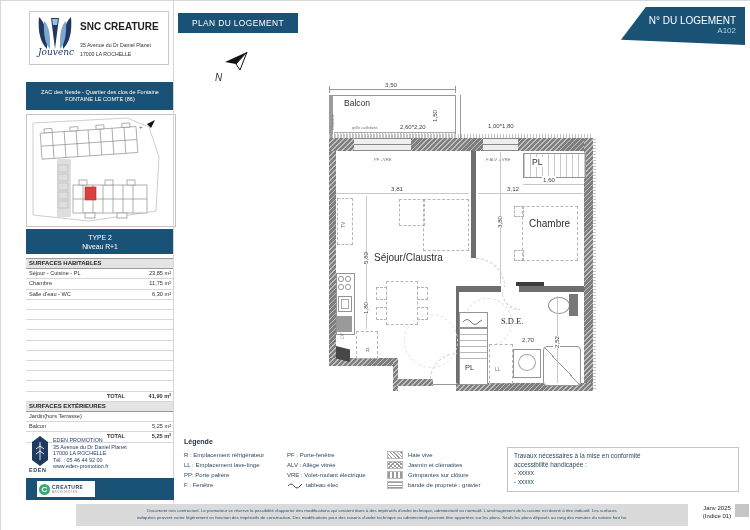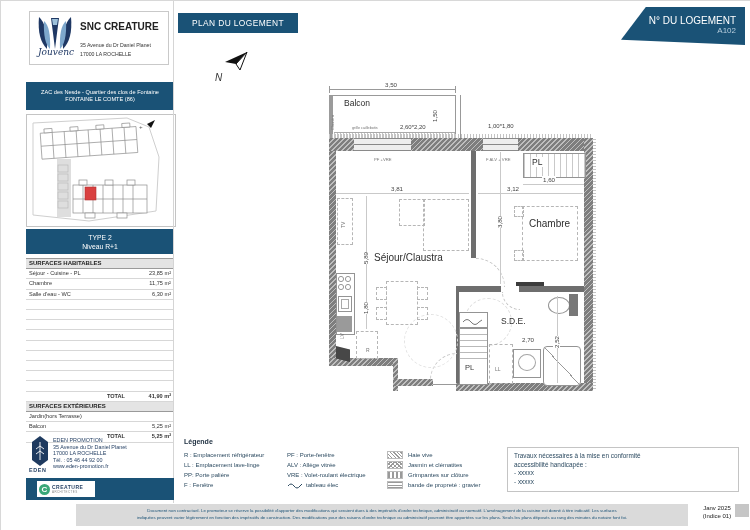--- a/index.html
+++ b/index.html
@@ -324,21 +324,21 @@
     <div class="thin" style="left:10px;top:117px;width:133px;height:1px;background:#c9c9c9;"></div>
     <div class="thin" style="left:152px;top:117px;width:105px;height:1px;background:#c9c9c9;"></div>
     <div class="thin" style="left:40px;top:120px;width:1px;height:133px;background:#c9c9c9;"></div>
     <div class="thin" style="left:174px;top:76px;width:1px;height:132px;background:#c9c9c9;"></div>
     <div class="thin" style="left:197px;top:108px;width:61px;height:1px;background:#c9c9c9;"></div>
     <div class="thin" style="left:231px;top:220px;width:1px;height:87px;background:#c9c9c9;"></div>
 
     <div class="lbl room-s" style="left:18px;top:22px;">Balcon</div>
     <div class="lbl room" style="left:48px;top:176px;">Séjour/Claustra</div>
     <div class="lbl room" style="left:203px;top:142px;">Chambre</div>
-    <div class="lbl room-s" style="left:175px;top:240px;">S.D.E.</div>
+    <div class="lbl room-s" style="left:175px;top:240px;font-family:Liberation Serif, serif;">S.D.E.</div>
     <div class="lbl room-s" style="left:205px;top:81px;background:#fff;padding:0 1px;">PL</div>
     <div class="lbl" style="left:138px;top:287px;font-size:7.5px;background:#fff;padding:0 1px;">PL</div>
 
     <div class="lbl dim" style="left:59px;top:5px;">3,50</div>
     <div class="lbl dim rot" style="left:105px;top:46px;">1,50</div>
     <div class="lbl dim" style="left:74px;top:48px;font-size:6px;">2,60*2,20</div>
     <div class="lbl dim" style="left:162px;top:47px;font-size:6px;">1,00*1,80</div>
     <div class="lbl dim" style="left:64px;top:109px;background:#fff;padding:0 1px;">3,81</div>
     <div class="lbl dim" style="left:180px;top:109px;background:#fff;padding:0 1px;">3,12</div>
     <div class="lbl dim" style="left:216px;top:100px;background:#fff;padding:0 1px;">1,60</div>

